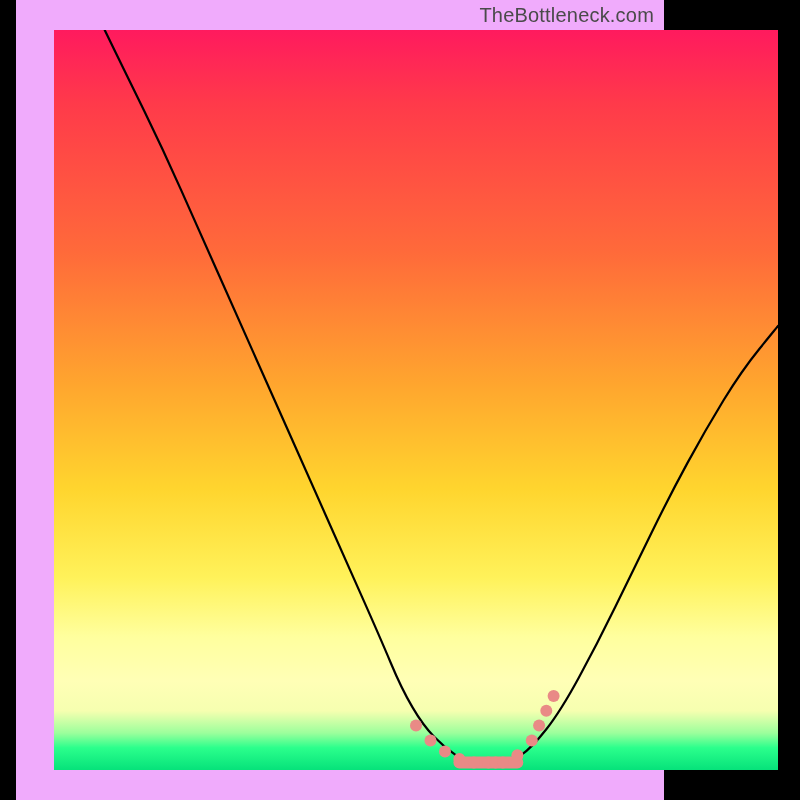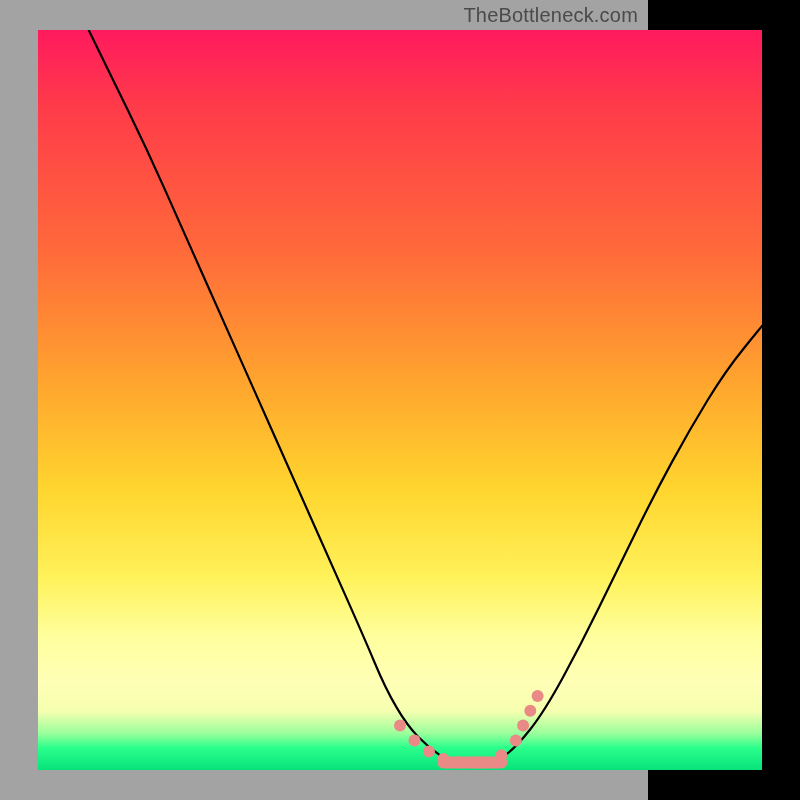--- a/index.html
+++ b/index.html
@@ -6,25 +6,25 @@
     margin: 0;
     padding: 0;
     width: 800px;
     height: 800px;
     background: #000;
     overflow: hidden;
     font-family: Arial, Helvetica, sans-serif;
   }
   .frame {
     position: absolute;
-    left: 0;
+    left: 16px;
     top: 0;
     width: 648px;
     height: 800px;
-    background: #a3a3a3;
+    background: #f0abfc;
   }
   .plot-area {
     position: absolute;
     left: 38px;
     top: 30px;
     width: 724px;
     height: 740px;
     
     background:
       linear-gradient(

